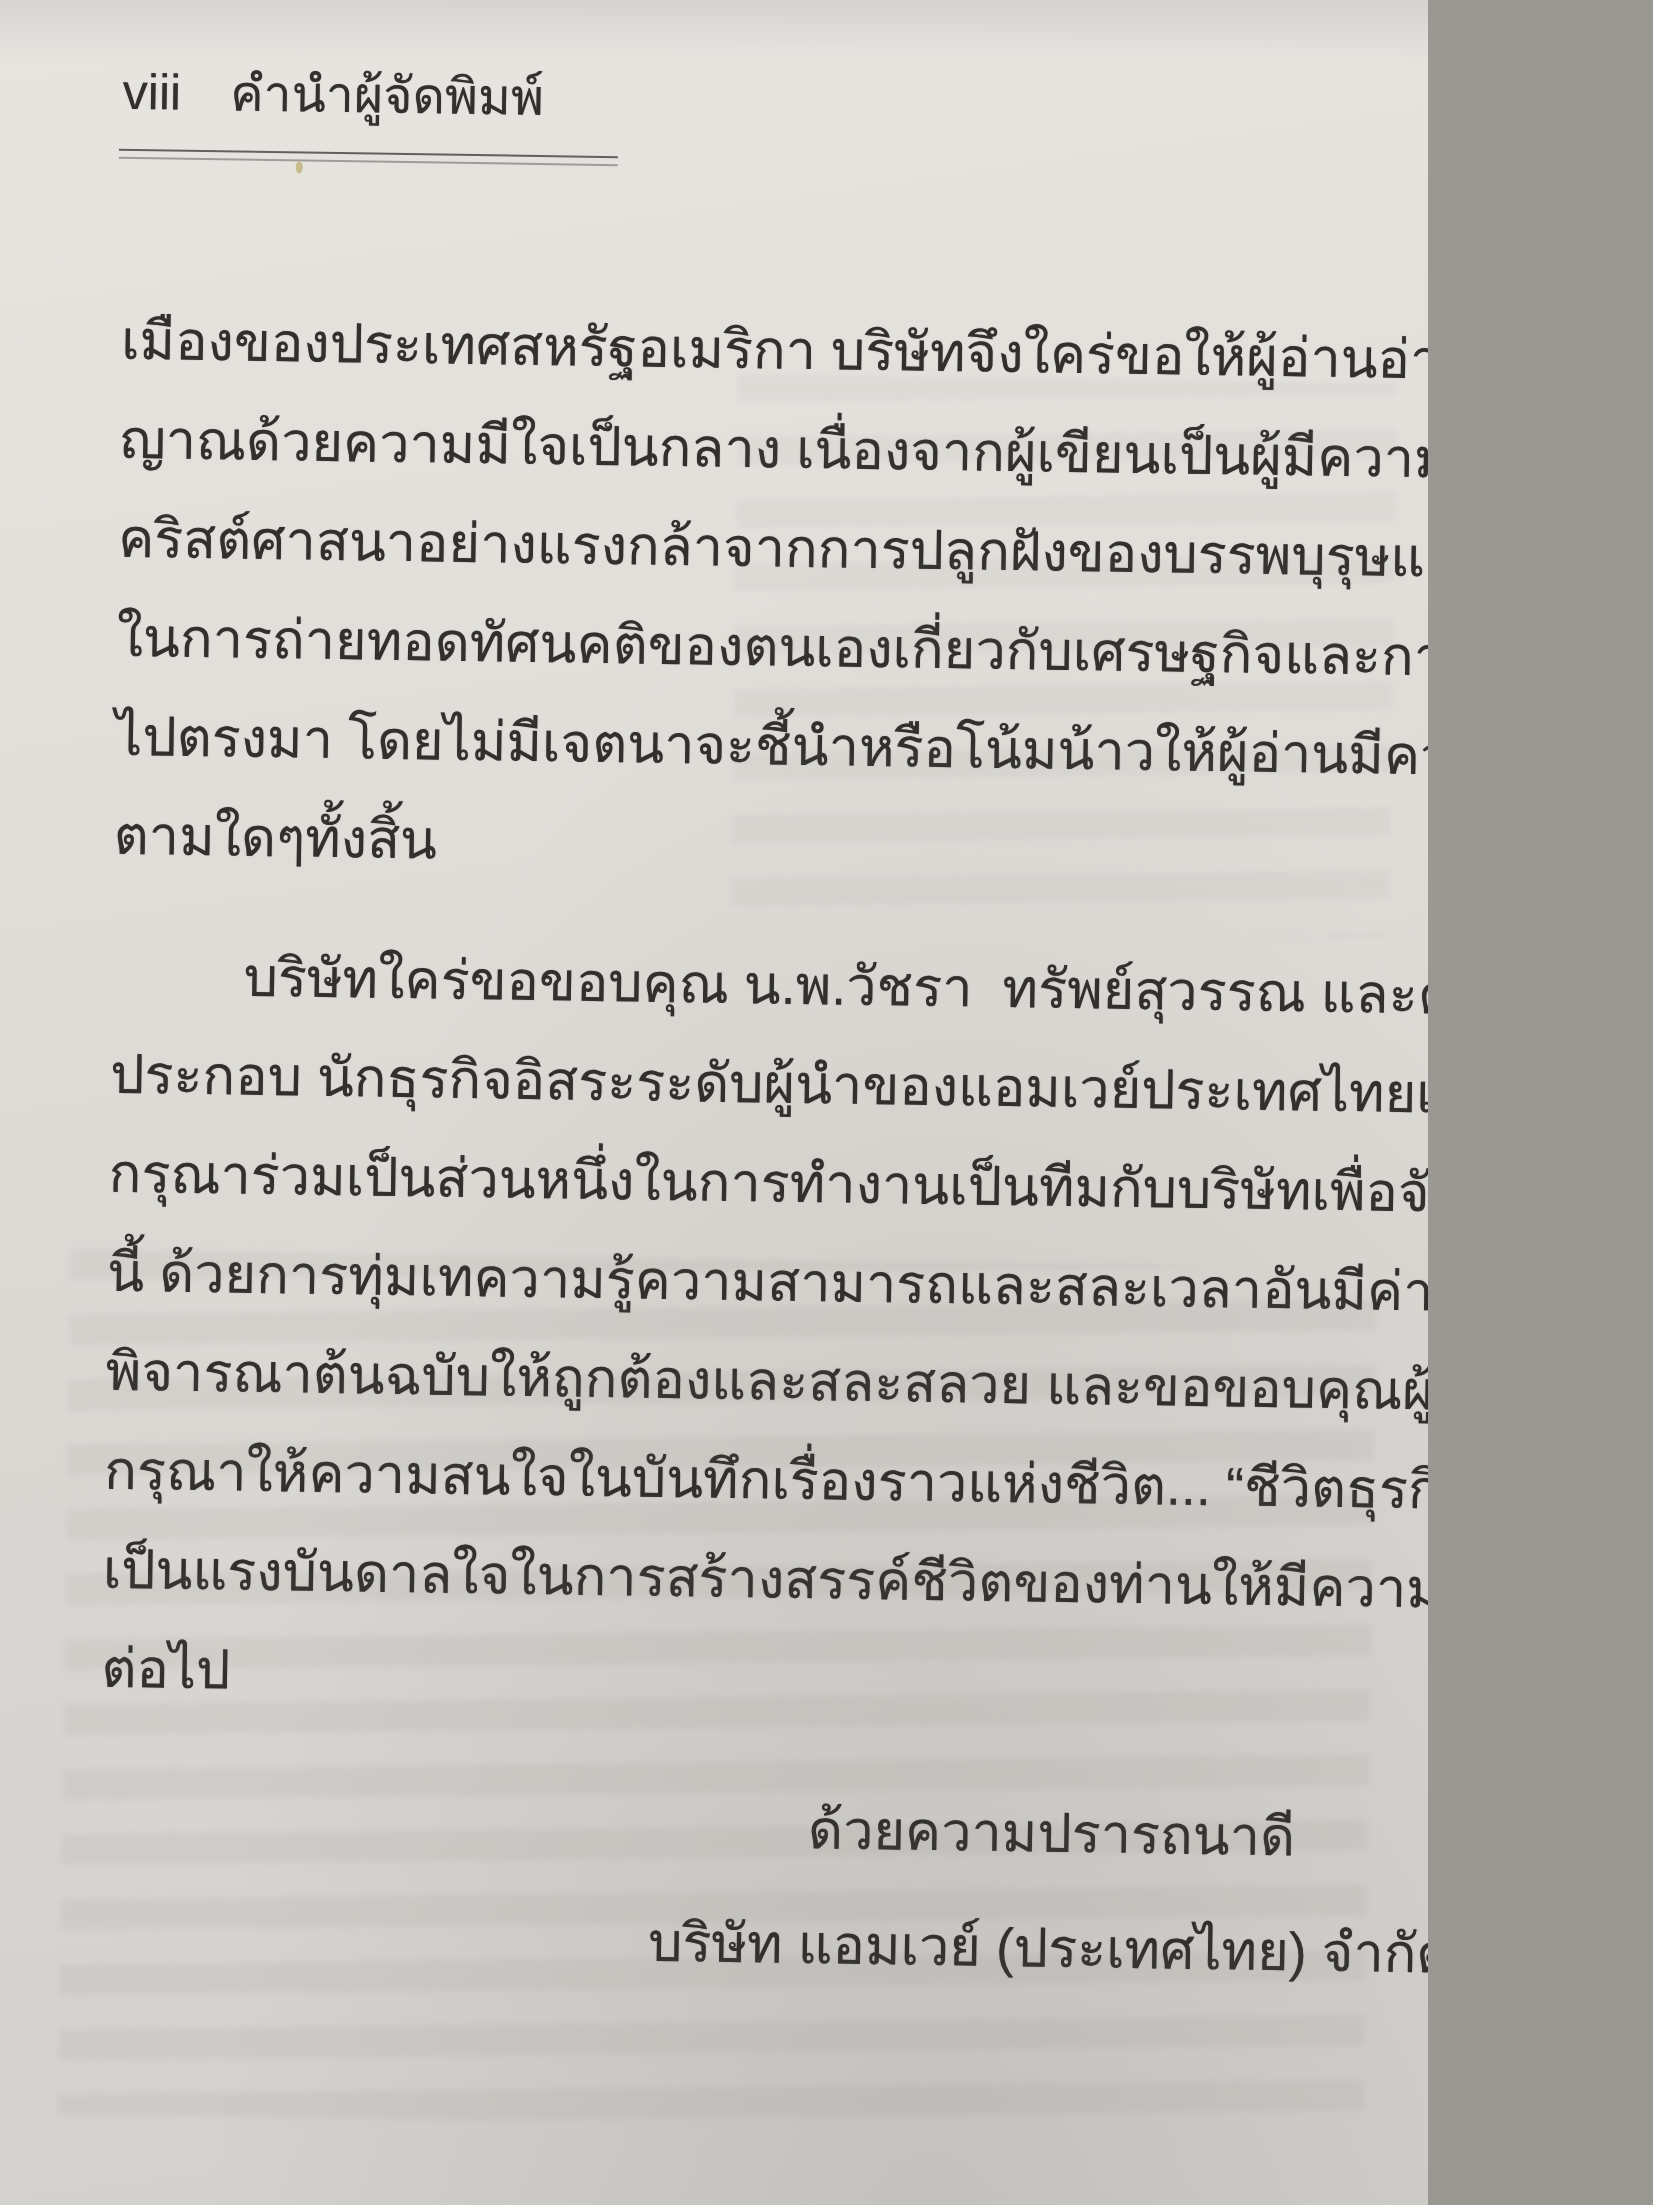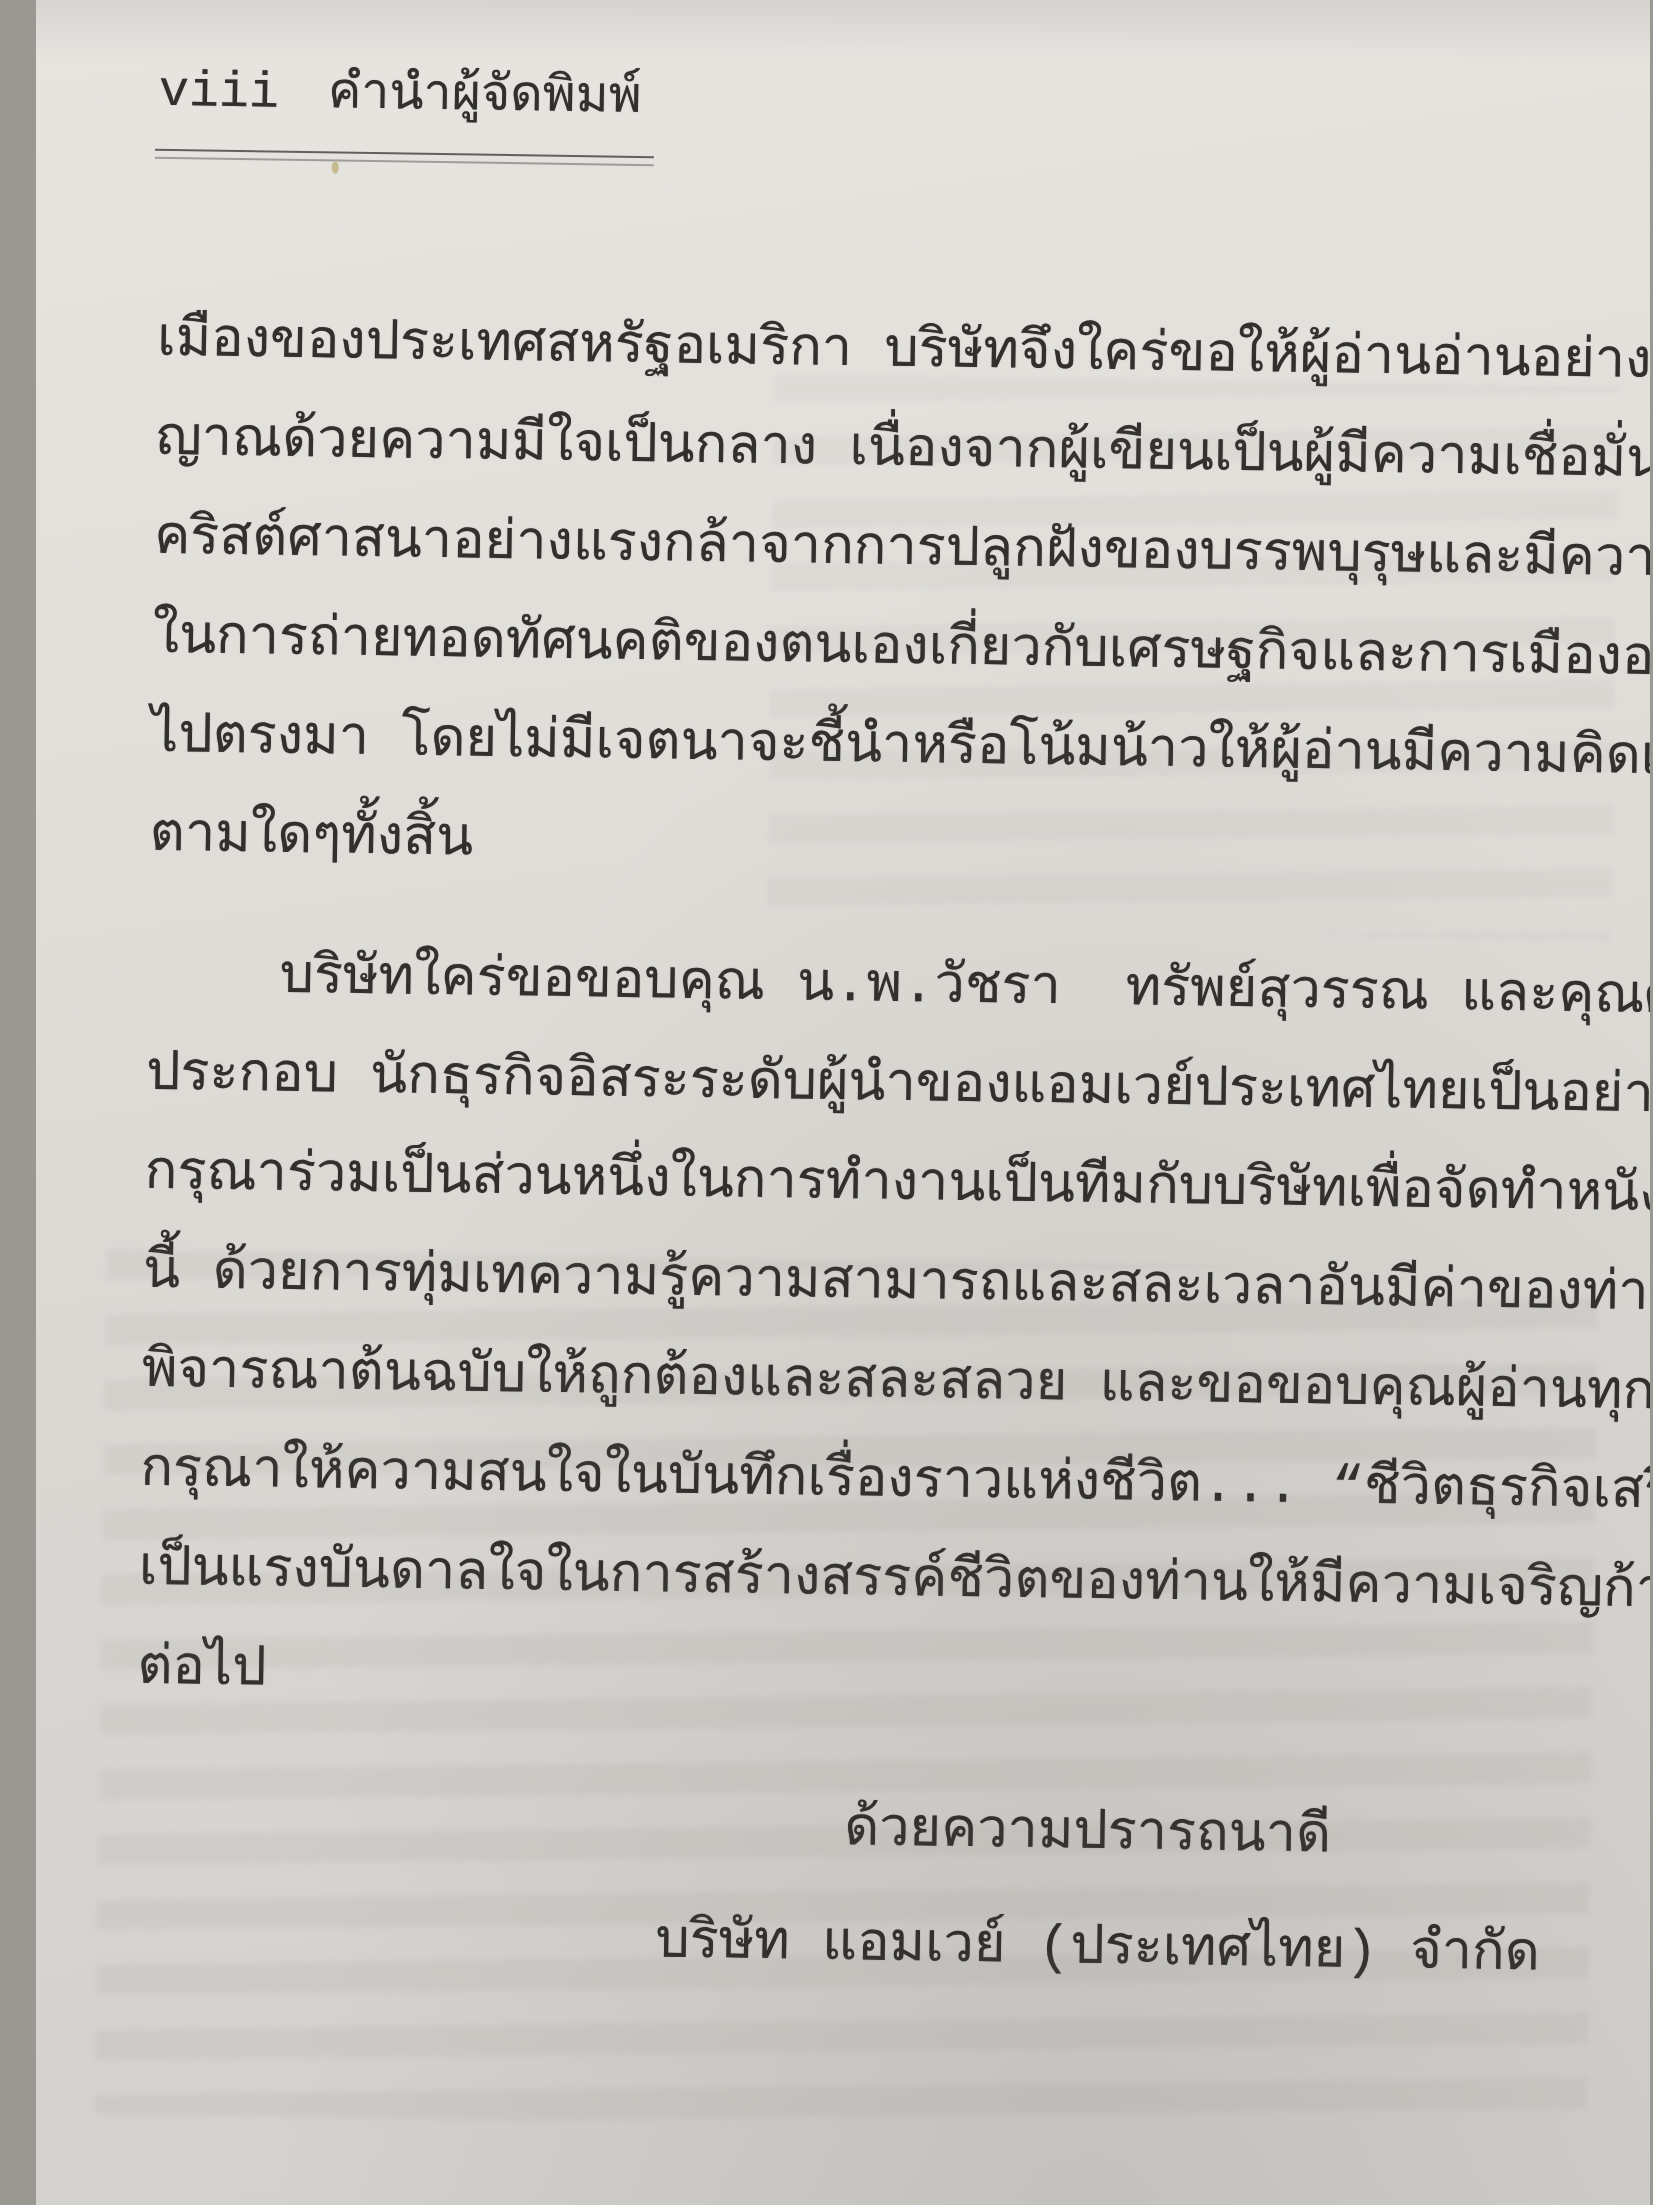--- a/index.html
+++ b/index.html
@@ -1,26 +1,25 @@
 <!DOCTYPE html>
 <html style="font-size:10.8px"><head>
 <meta charset="utf-8">
 <style>
   html, body { margin: 0; padding: 0; background: #9a9892; }
   .photo {
     position: relative;
-    width: 1614px;
+    width: 1428px;
     height: 2205px;
     overflow: hidden;
     background:
       radial-gradient(ellipse at 65% 108%, rgba(120,118,112,0.18) 0%, rgba(120,118,112,0) 55%),
       linear-gradient(172deg, #e7e5e0 0%, #e1dfda 30%, #d9d7d2 62%, #d2d0cc 100%);
-    font-family: Liberation Mono, monospace;
+    font-family: Liberation Sans, sans-serif;
     color: #32302c;
-    margin-left: 36px;
   }
   .photo::before {
     content: "";
     position: absolute; left: 0; top: 0; right: 0; height: 61px;
     background: linear-gradient(180deg, rgba(70,70,66,0.10), rgba(70,70,66,0));
     pointer-events: none;
   }
   .tilt {
     position: absolute; left: 0; top: 0; right: 0; bottom: 0;
     transform: rotate(0.85deg);

